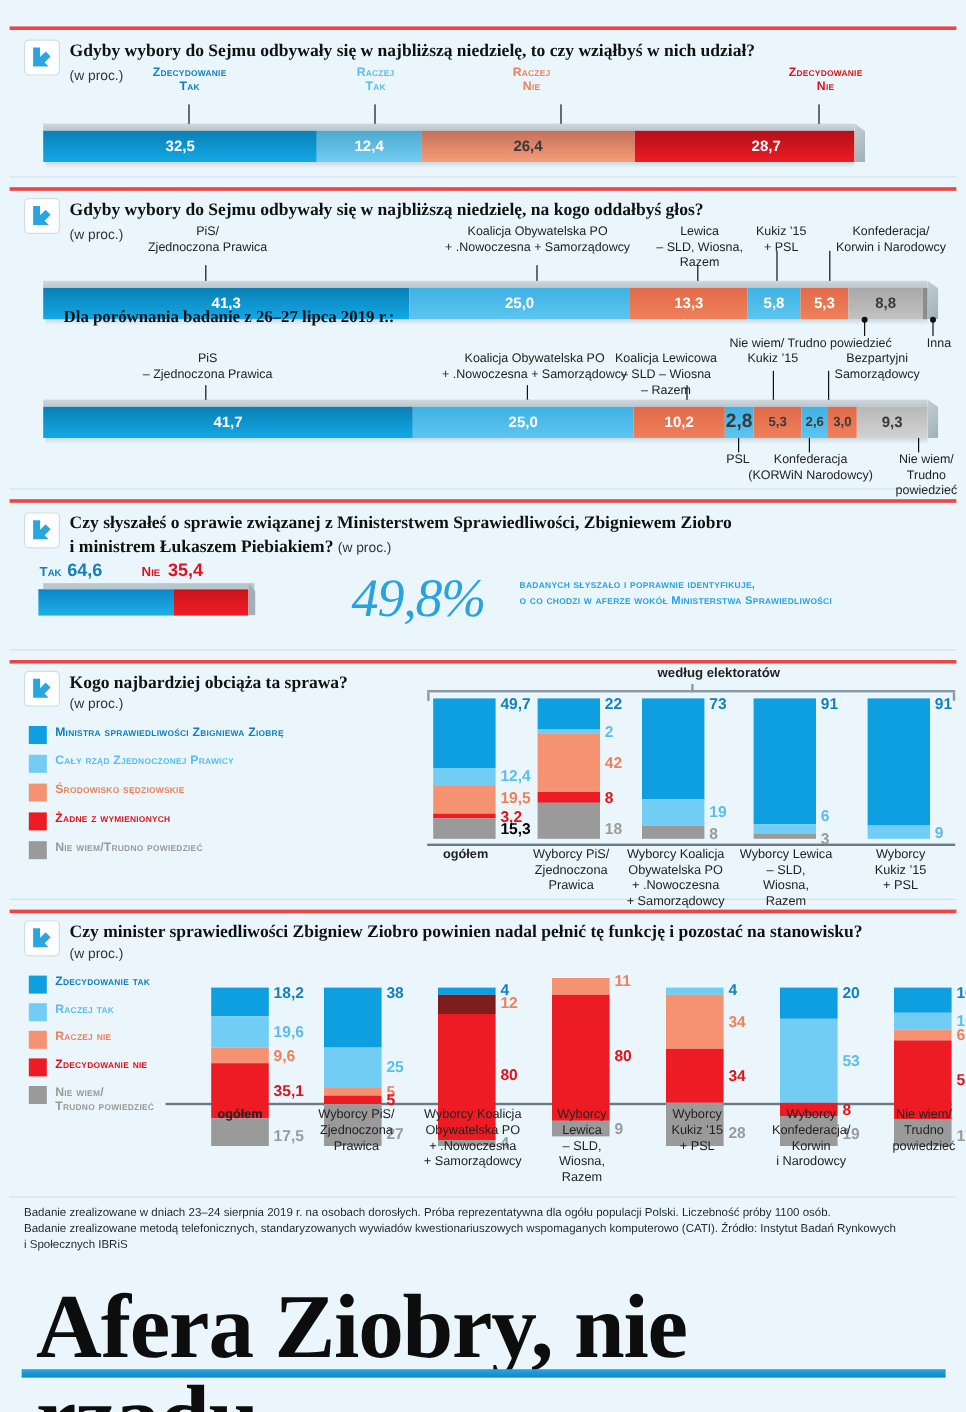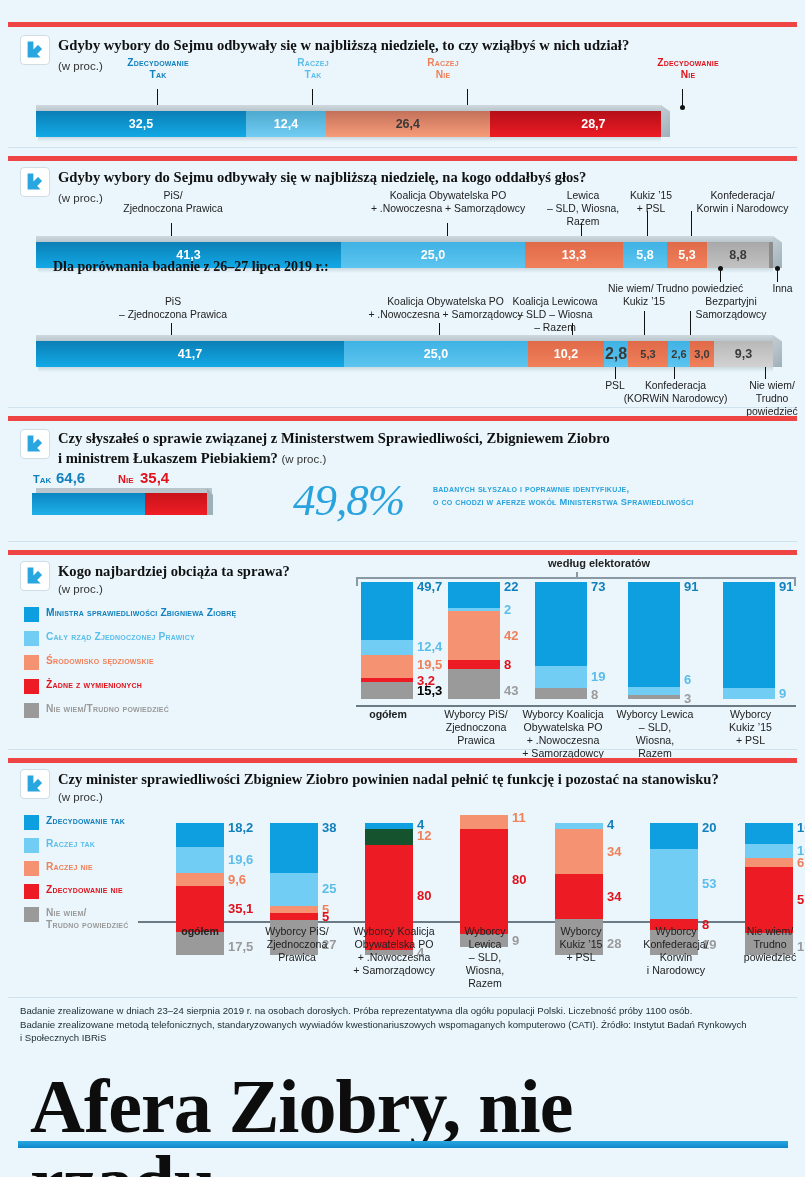--- a/index.html
+++ b/index.html
@@ -8,21 +8,21 @@
     background: #eaf6fc;
     font-family: "Liberation Sans", sans-serif;
     position: relative;
     overflow: hidden;
   }
   .page { width:805px; height:1177px; position:relative; background:#eaf6fc; }
 
   .panel {
     position:absolute; left:8px; width:789px;
     background:#eaf6fc;
-    border-top:5px solid #ef4444;
+    border-top:3px solid #ef4444;
     border-bottom:1px solid #cfe3ee;
   }
   .panel-inner { position:relative; width:100%; height:100%; }
 
   
   .arrow-ico {
     position:absolute; width:30px; height:30px;
     background:#ffffff; border:1px solid #cfdde6; border-radius:4px;
   }
   .arrow-ico svg { display:block; margin:3px 0 0 3px; }
@@ -165,21 +165,21 @@
 
       <div class="leader-dot" style="left:147px;top:78px;"></div>
       <div class="leader" style="left:149px;top:62px;height:18px;"></div>
       <div class="leader-dot" style="left:302px;top:78px;"></div>
       <div class="leader" style="left:304px;top:62px;height:18px;"></div>
       <div class="leader-dot" style="left:457px;top:78px;"></div>
       <div class="leader" style="left:459px;top:62px;height:18px;"></div>
       <div class="leader-dot" style="left:672px;top:78px;"></div>
       <div class="leader" style="left:674px;top:62px;height:18px;"></div>
 
-      <div class="hbar" style="left:28px;top:84px;width:625px;">
+      <div class="hbar" style="left:28px;top:84px;width:676px;">
         <div class="hbar-top"></div>
         <div class="hbar-shadow"></div>
         <div class="seg" style="width:250px;background:linear-gradient(to bottom,#0b7fb5,#12a9e6);">32,5</div>
         <div class="seg" style="width:95px;background:linear-gradient(to bottom,#4ea9cf,#72cdf4);">12,4</div>
         <div class="seg dark" style="width:195px;background:linear-gradient(to bottom,#c4715a,#f79c79);">26,4</div>
         <div class="seg" style="width:197px;background:linear-gradient(to bottom,#b50f18,#ed1c24);padding-left:36px;">28,7</div>
         <div class="hbar-cap"></div>
       </div>
     </div>
   </div>
@@ -367,21 +367,21 @@
         <div class="vseg" style="height:3px;background:#72cdf4;">
             <span class="vval" style="top:-5px;color:#5bbdea;">2</span>
           </div>
         <div class="vseg" style="height:49px;background:#f59272;">
             <span class="vval" style="top:18px;color:#f0805a;">42</span>
           </div>
         <div class="vseg" style="height:9px;background:#ed1c24;">
             <span class="vval" style="top:-2px;color:#e0121b;">8</span>
           </div>
         <div class="vseg" style="height:30px;background:#9a9a9a;">
-            <span class="vval" style="top:15px;color:#9a9a9a;">43</span>
+            <span class="vval" style="top:15px;color:#9a9a9a;">18</span>
           </div>
       </div>
       <div class="vcat" style="left:422px;top:153px;width:92px;">Wyborcy PiS/<br>Zjednoczona<br>Prawica</div>
 
       <div class="vbar" style="left:527px;bottom:50px;height:117px;">
         <div class="vseg" style="height:84px;background:#0e9fe0;">
             <span class="vval" style="top:-2px;color:#1280bd;">73</span>
           </div>
         <div class="vseg" style="height:22px;background:#72cdf4;">
             <span class="vval" style="top:4px;color:#5bbdea;">19</span>
@@ -486,21 +486,21 @@
         <div class="vseg" style="height:35px;background:#9a9a9a;">
             <span class="vval" style="left:52px;top:18px;color:#9a9a9a;">27</span>
           </div>
       </div>
       <div class="vcat" style="left:243px;top:162px;width:92px;">Wyborcy PiS/<br>Zjednoczona<br>Prawica</div>
 
       <div class="vbar" style="left:357px;bottom:42px;height:132px;width:48px;">
         <div class="vseg" style="height:6px;background:#0e9fe0;">
             <span class="vval" style="left:52px;top:-5px;color:#1280bd;">4</span>
           </div>
-        <div class="vseg" style="height:16px;background:#14532d;">
+        <div class="vseg" style="height:16px;background:#7f1d1d;">
             <span class="vval" style="left:52px;top:0px;color:#f0805a;">12</span>
           </div>
         <div class="vseg" style="height:105px;background:#ed1c24;">
             <span class="vval" style="left:52px;top:44px;color:#e0121b;">80</span>
           </div>
         <div class="vseg" style="height:5px;background:#9a9a9a;">
             <span class="vval" style="left:52px;top:-4px;color:#9a9a9a;">4</span>
           </div>
       </div>
       <div class="vcat" style="left:336px;top:162px;width:100px;">Wyborcy Koalicja<br>Obywatelska PO<br>+ .Nowoczesna<br>+ Samorządowcy</div>

